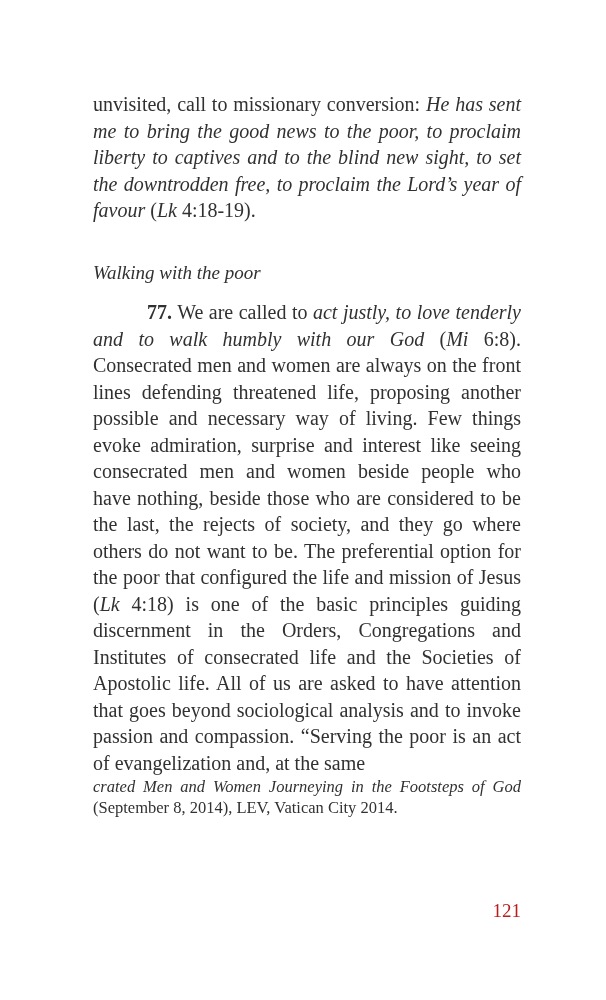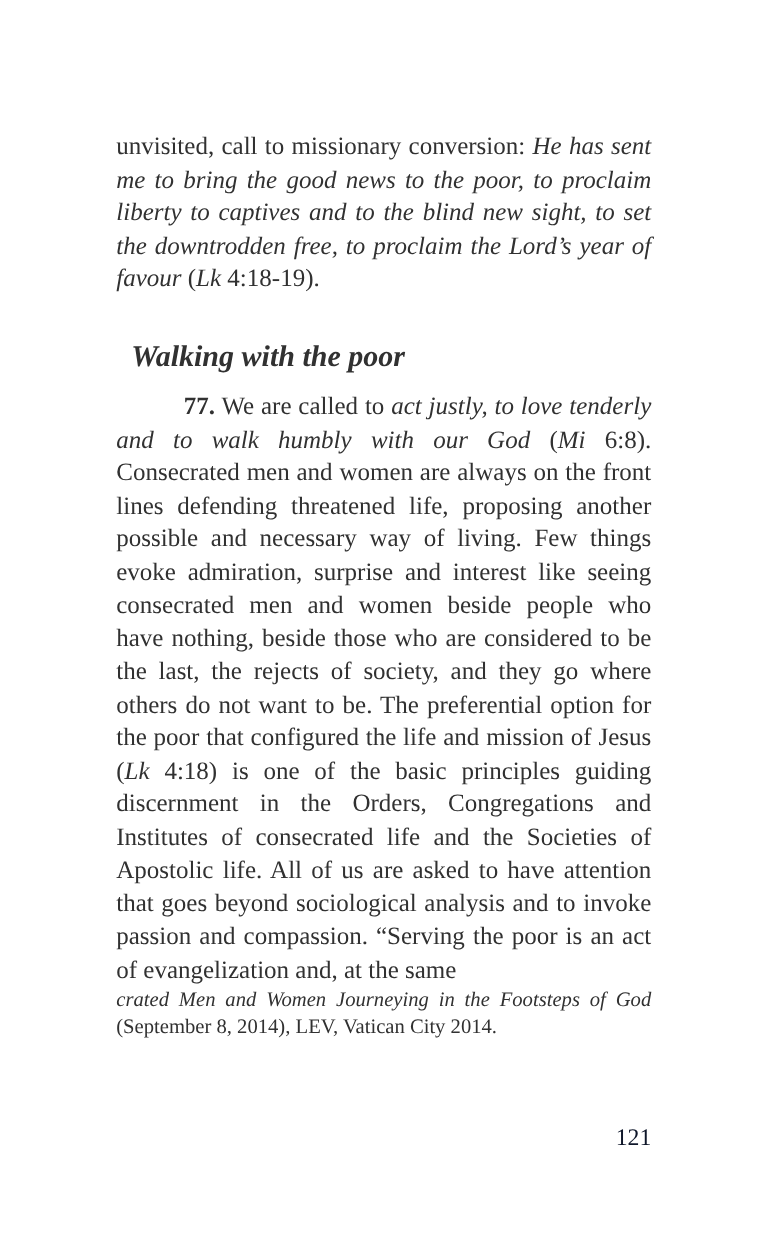--- a/index.html
+++ b/index.html
@@ -15,37 +15,37 @@
     color: #313131;
     overflow: hidden;
   }
   .page {
     position: absolute;
     inset: 0;
   }
   .text-block {
     position: absolute;
     left: 93px;
-    top: 104px;
+    top: 91px;
     width: 428px;
   }
   .quote-para {
     margin: 0;
     font-size: 20px;
     line-height: 26.5px;
     text-align: justify;
     hyphens: auto;
   }
   .quote-para em, .body-para em, .footnote em, .section-heading {
     font-style: italic;
   }
   .section-heading {
-    margin: 36px 0 0 12px;
-    font-size: 24px;
-    font-weight: bold;
+    margin: 36px 0 0 0;
+    font-size: 19px;
+    font-weight: normal;
     line-height: 26.5px;
   }
   .body-para {
     margin: 13px 0 0 0;
     font-size: 20px;
     line-height: 26.5px;
     text-align: justify;
     text-indent: 25px;
     hyphens: auto;
   }
@@ -57,21 +57,21 @@
     font-size: 16.5px;
     line-height: 21px;
     text-align: justify;
     hyphens: auto;
   }
   .page-number {
     position: absolute;
     top: 900px;
     right: 85px;
     font-size: 19px;
-    color: #0f172a;
+    color: #b91c1c;
   }
 </style>
 </head>
 <body>
 
 <div class="page">
   <main class="text-block">
 
     <p class="quote-para"><span>unvisited, call to missionary conversion: </span><em>He has sent me to bring the good news to the poor, to proclaim liberty to captives and to the blind new sight, to set the downtrodden free, to proclaim the Lord’s year of favour</em><span> (</span><em>Lk</em><span> 4:18-19).</span></p>
 

